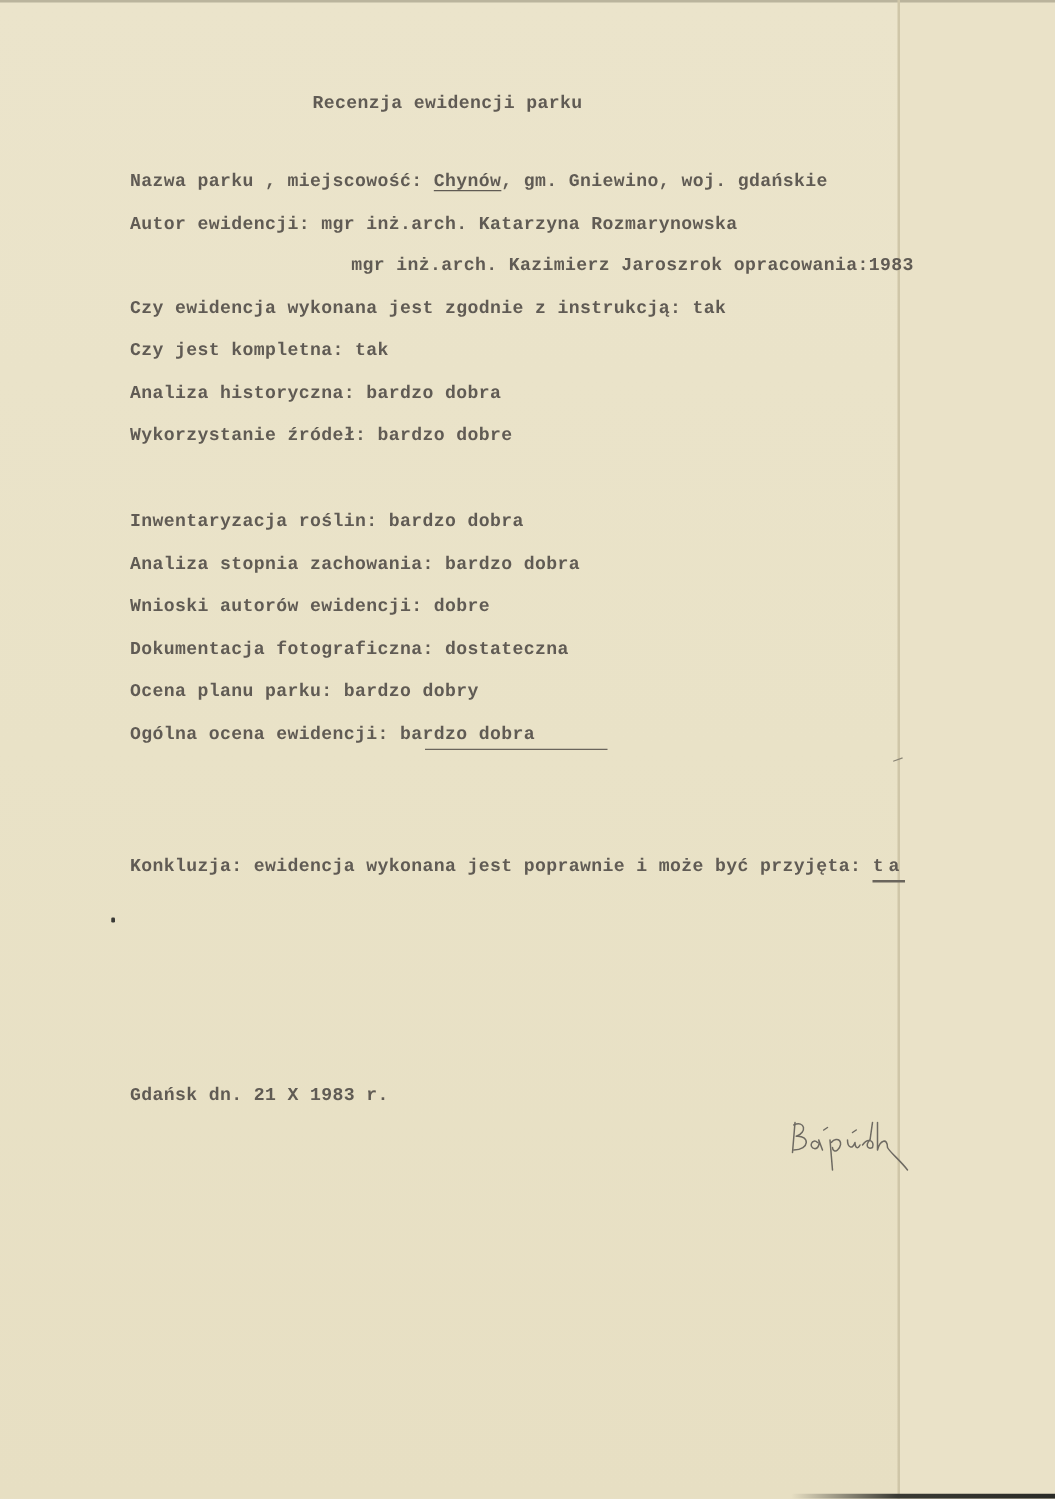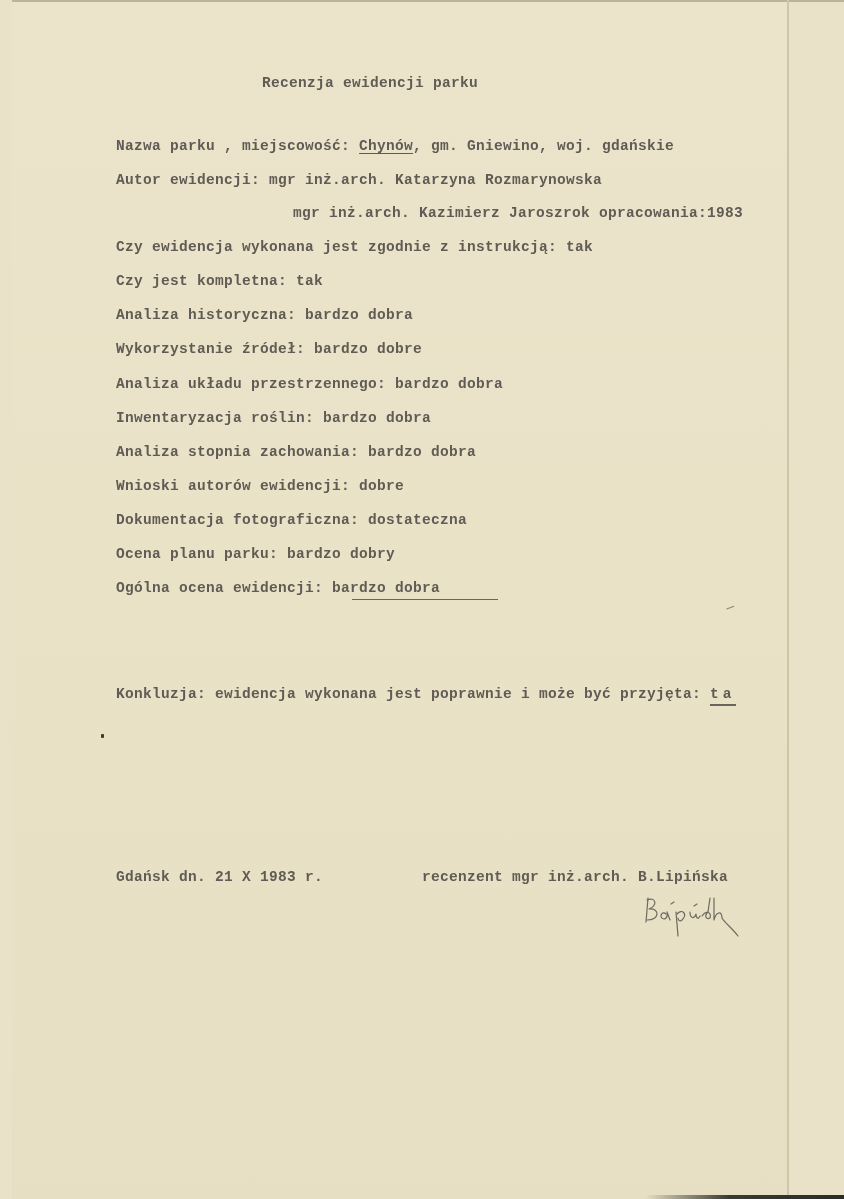--- a/index.html
+++ b/index.html
@@ -10,22 +10,22 @@
       width: 844px;
       height: 1199px;
       background: #eae2c8;
       position: relative;
       overflow: hidden;
       font-family: "Liberation Mono", "DejaVu Sans Mono", monospace;
       color: #5a5650;
     }
     .page {
       position: absolute;
-      left: 12px; top: 0;
-      width: 777px; height: 1199px;
+      left: 0; top: 0;
+      width: 720px; height: 1199px;
       background: linear-gradient(180deg, #ebe4cb 0%, #e9e2c7 50%, #e7dfc3 100%);
     }
     .edge-top {
       position: absolute; left: 0; top: 0; width: 844px; height: 2px;
       background: #8a8470;
       opacity: 0.5;
     }
     .edge-bottom {
       position: absolute; left: 0; bottom: 0; width: 844px; height: 4px;
       background: linear-gradient(90deg, #e7dfc3 0%, #e7dfc3 75%, #3a3a34 85%, #2a2a26 100%);
@@ -101,33 +101,31 @@
   <div class="line l2"><span>Autor ewidencji:</span> <span>mgr inż.arch. Katarzyna Rozmarynowska</span></div>
 
   <div class="line l1"><span>Nazwa parku , miejscowość:</span> <span class="underline">Chynów</span><span>, gm. Gniewino, woj. gdańskie</span></div>
 
   <div class="line l3"><span>mgr inż.arch. Kazimierz Jarosz</span><span class="year">rok opracowania:</span><span>1983</span></div>
 
   <div class="line q" style="top:238px"><span>Czy ewidencja wykonana jest zgodnie z instrukcją:</span> <span class="value">tak</span></div>
   <div class="line q" style="top:272px"><span>Czy jest kompletna:</span> <span class="value">tak</span></div>
   <div class="line q" style="top:306px"><span>Analiza historyczna:</span> <span class="value">bardzo dobra</span></div>
   <div class="line q" style="top:340px"><span>Wykorzystanie źródeł:</span> <span class="value">bardzo dobre</span></div>
-  <div class="line q" style="top:375px"><span>Analiza układu przestrzennego:</span> <span class="value">bardzo dobra</span></div>
   <div class="line q" style="top:409px"><span>Inwentaryzacja roślin:</span> <span class="value">bardzo dobra</span></div>
   <div class="line q" style="top:443px"><span>Analiza stopnia zachowania:</span> <span class="value">bardzo dobra</span></div>
   <div class="line q" style="top:477px"><span>Wnioski autorów ewidencji:</span> <span class="value">dobre</span></div>
   <div class="line q" style="top:511px"><span>Dokumentacja fotograficzna:</span> <span class="value">dostateczna</span></div>
   <div class="line q" style="top:545px"><span>Ocena planu parku:</span> <span class="value">bardzo dobry</span></div>
   <div class="line q" style="top:579px"><span>Ogólna ocena ewidencji:</span> <span class="value">bardzo dobra</span></div>
   <div class="overall-line"></div>
 
   <div class="line concl"><span>Konkluzja: ewidencja wykonana jest poprawnie i może być przyjęta:</span> <span class="answer">ta</span></div>
 
   <div class="line footer-date">Gdańsk dn. 21 X 1983 r.</div>
-  <div class="line footer-reviewer">recenzent mgr inż.arch. B.Lipińska</div>
 
   <svg class="signature" viewBox="0 0 130 50">
     <g fill="none" stroke="#6e6a62" stroke-width="1.2" stroke-linecap="round" stroke-linejoin="round">
       <path d="M8 6 L6 30"></path>
       <path d="M7 8 C16 4 18 14 9 17 C20 16 20 28 7 28"></path>
       <path d="M26 22 C22 18 18 26 24 27 C27 27 28 22 27 20 L30 28"></path>
       <path d="M31 12 L34 10"></path>
       <path d="M36 20 L38 44"></path>
       <path d="M37 22 C42 16 48 22 42 28 C40 30 38 28 38 26"></path>
       <path d="M50 20 C50 26 54 28 56 22 C56 26 58 28 60 24"></path>

